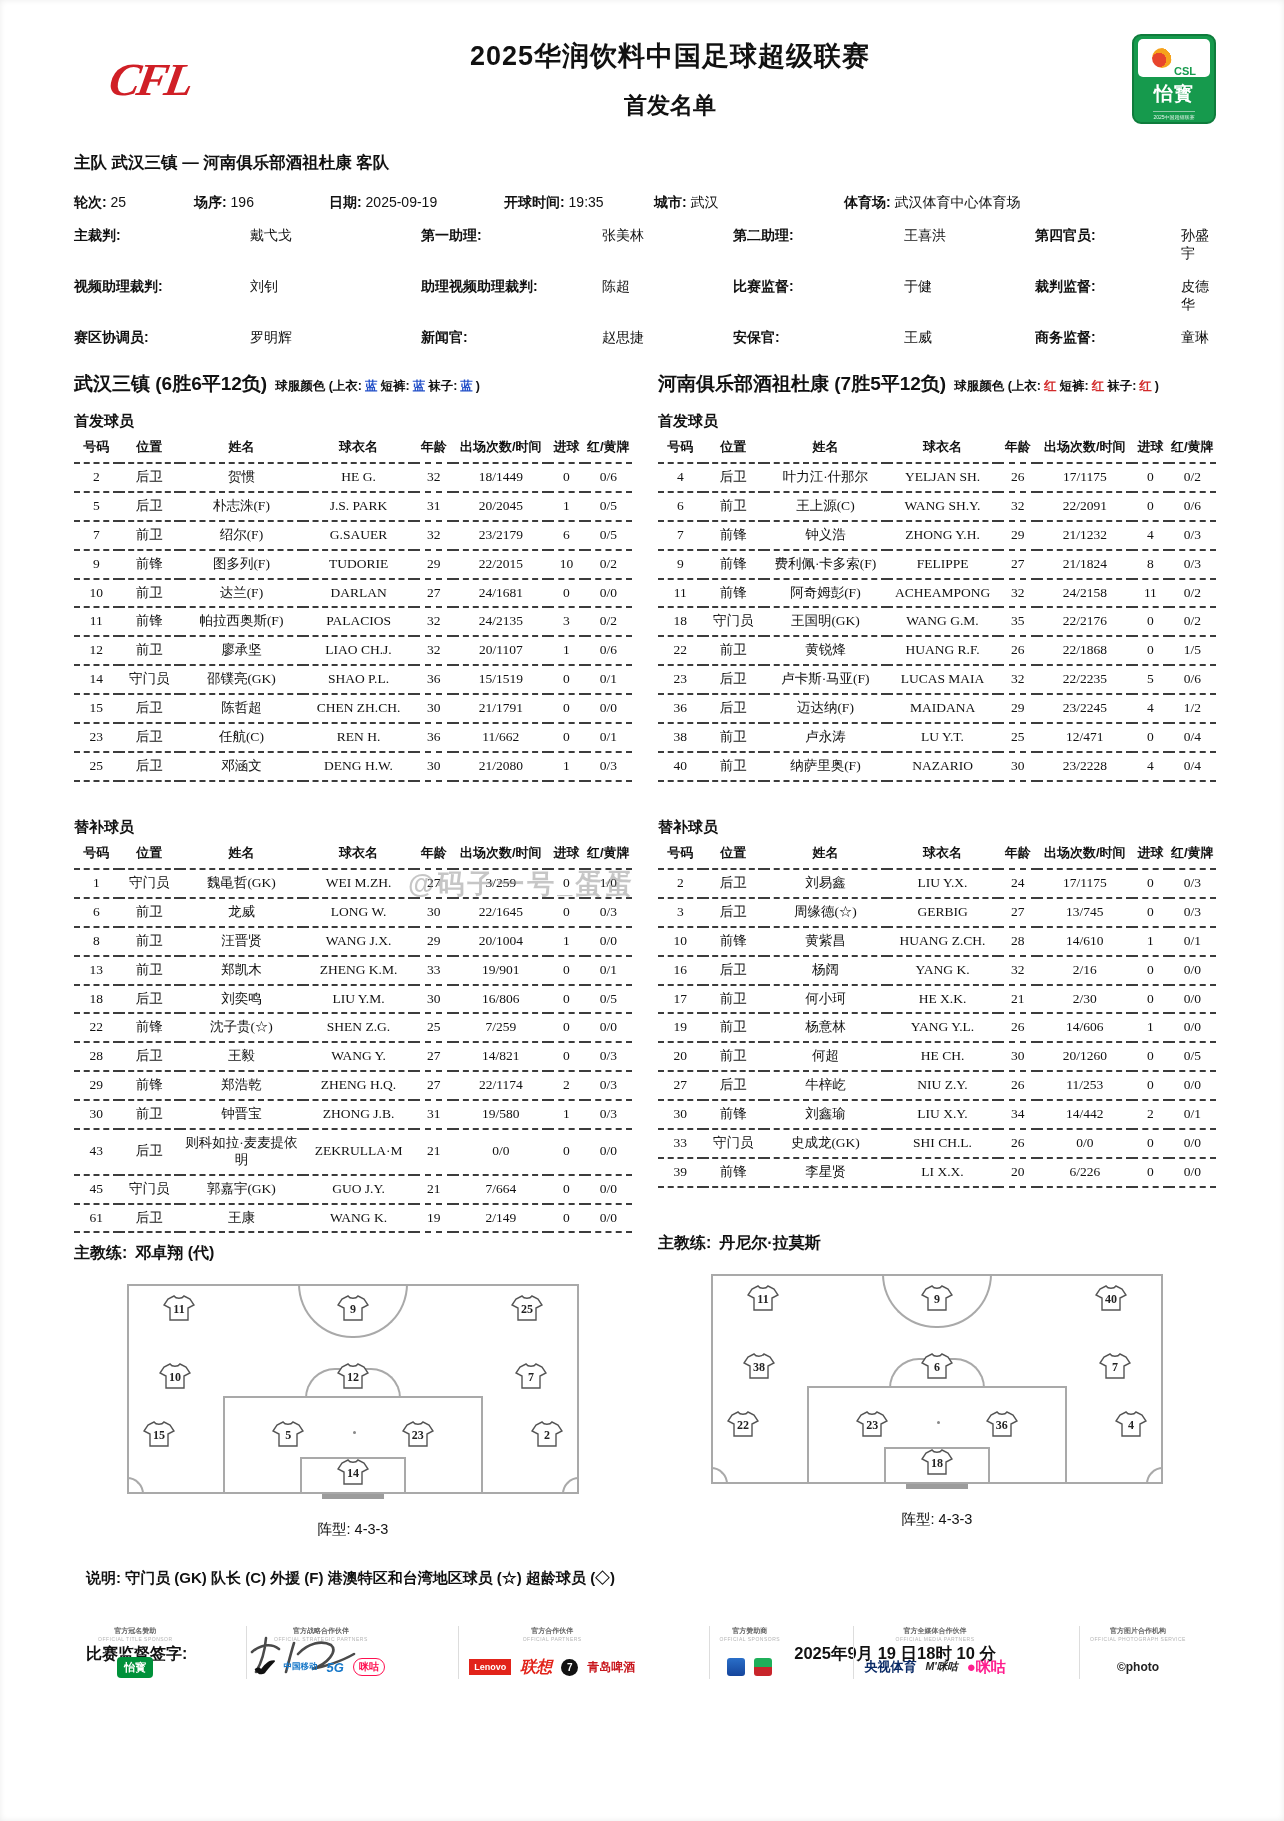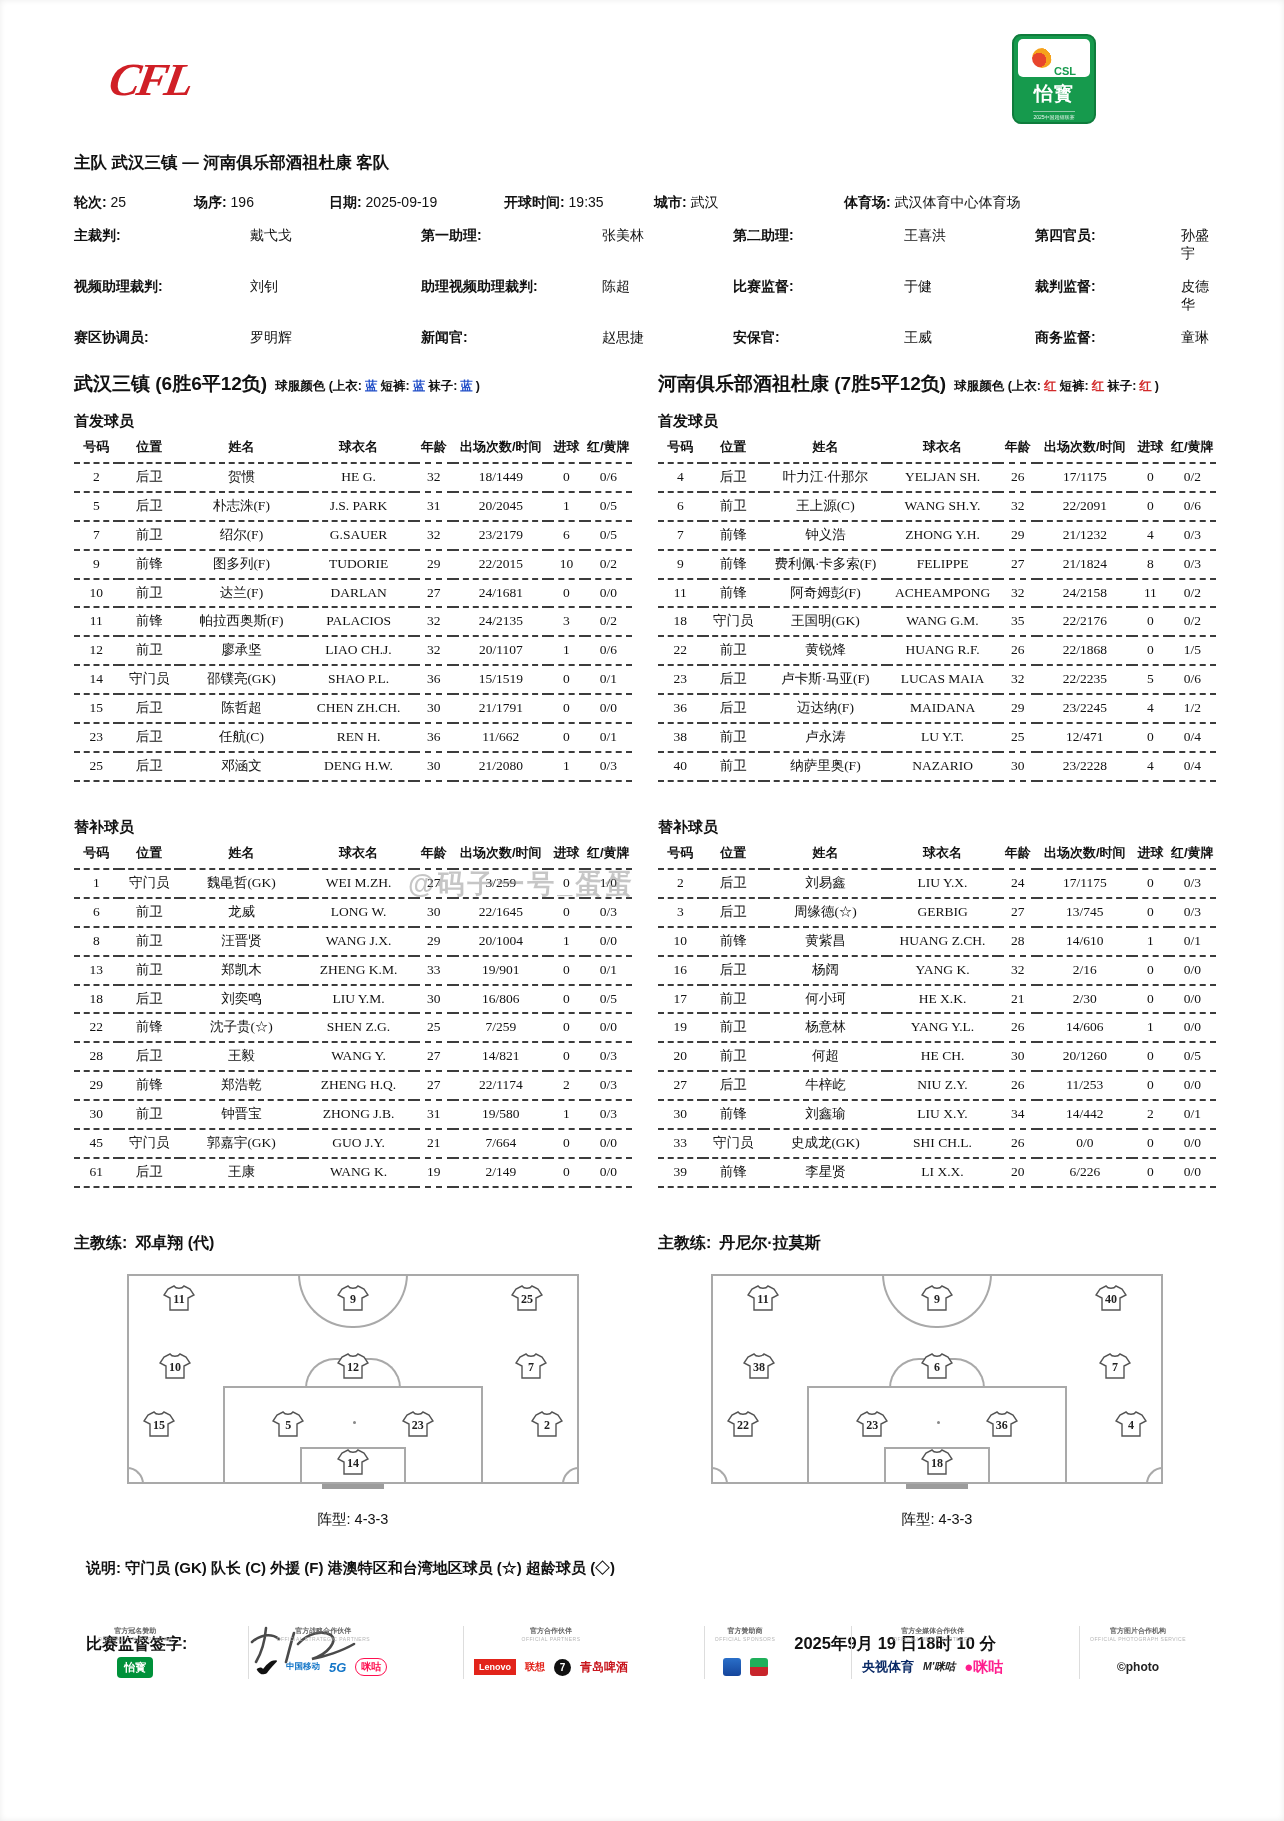--- a/index.html
+++ b/index.html
@@ -74,39 +74,43 @@
   .scap{font-size:7px;color:#666;font-weight:bold;text-align:center;line-height:1.4;white-space:nowrap;}
   .scap small{display:block;font-size:5px;color:#b5b5b5;font-weight:normal;letter-spacing:.5px;}
   .slogos{display:flex;align-items:center;gap:9px;height:24px;}
   .slogo{white-space:nowrap;display:inline-flex;align-items:center;justify-content:center;}
   [data-style="green"]{background:#00913a;color:#fff;font-weight:bold;font-size:11px;padding:3px 7px;border-radius:4px;}
   [data-style="swoosh"]{font-size:21px;font-weight:bold;transform:scaleX(1.7) rotate(-12deg);line-height:1;color:#111;}
   [data-style="cm"]{color:#1677c8;font-size:8.5px;font-weight:bold;line-height:1.15;text-align:center;}
   [data-style="g5"]{color:#1677c8;font-size:13px;font-weight:bold;font-style:italic;}
   [data-style="migu"]{color:#ff0f50;font-size:10px;font-weight:bold;border:1.5px solid #ff0f50;border-radius:9px;padding:1px 5px;}
   [data-style="lenovo"]{background:#e2231a;color:#fff;font-size:9px;font-weight:bold;padding:3px 5px;}
-  [data-style="lenovo-cn"]{color:#e2231a;font-weight:bold;font-size:10px;}
+  [data-style="lenovo-cn"]{color:#e2231a;font-weight:bold;font-size:16px;font-style:italic;}
   [data-style="dot7"]{background:#111;color:#fff;border-radius:50%;width:17px;height:17px;font-size:10px;font-weight:bold;}
   [data-style="tsingtao"]{color:#c8161d;font-weight:bold;font-size:12px;}
   [data-style="blue-block"]{width:18px;height:18px;background:linear-gradient(#2a6fc9,#15459c);border-radius:3px;}
   [data-style="green-block"]{width:18px;height:18px;background:linear-gradient(#1faf5a 50%,#c8252b 50%);border-radius:3px;}
   [data-style="cctv"]{color:#0a2a66;font-weight:bold;font-size:13px;}
   [data-style="miguv"]{color:#222;font-weight:bold;font-size:10.5px;font-style:italic;}
   [data-style="migup"]{color:#ff1e8e;font-weight:bold;font-size:15px;}
   [data-style="cphoto"]{color:#222;font-weight:bold;font-size:12px;}
   .wm{position:absolute;left:408px;top:866px;font-size:27px;color:#8f8f8f;opacity:.5;letter-spacing:3px;font-weight:bold;white-space:nowrap;}
 </style>
 </head>
 <body>
 
 <div id="page">
   <div class="inner">
 
     <div class="hdr">
       <div class="cfl">CFL</div>
+      <div class="titles">
+        <div class="title1">2025华润饮料中国足球超级联赛</div>
+        <div class="title2">首发名单</div>
+      </div>
       <div class="badge">
         <div class="badge-top">
           <span class="badge-flame"></span>
           <span class="badge-csl">CSL</span>
         </div>
         <div class="badge-brand">怡寳</div>
         <div class="badge-sub">2025中国超级联赛</div>
       </div>
     </div>
 
@@ -455,20 +459,30 @@
                     <td>30</td>
                     <td>前卫</td>
                     <td>钟晋宝</td>
                     <td>ZHONG J.B.</td>
                     <td>31</td>
                     <td>19/580</td>
                     <td>1</td>
                     <td>0/3</td>
                   </tr>
 
+                  <tr>
+                    <td>43</td>
+                    <td>后卫</td>
+                    <td>则科如拉·麦麦提依明</td>
+                    <td>ZEKRULLA·M</td>
+                    <td>21</td>
+                    <td>0/0</td>
+                    <td>0</td>
+                    <td>0/0</td>
+                  </tr>
 
                   <tr>
                     <td>45</td>
                     <td>守门员</td>
                     <td>郭嘉宇(GK)</td>
                     <td>GUO J.Y.</td>
                     <td>21</td>
                     <td>7/664</td>
                     <td>0</td>
                     <td>0/0</td>

